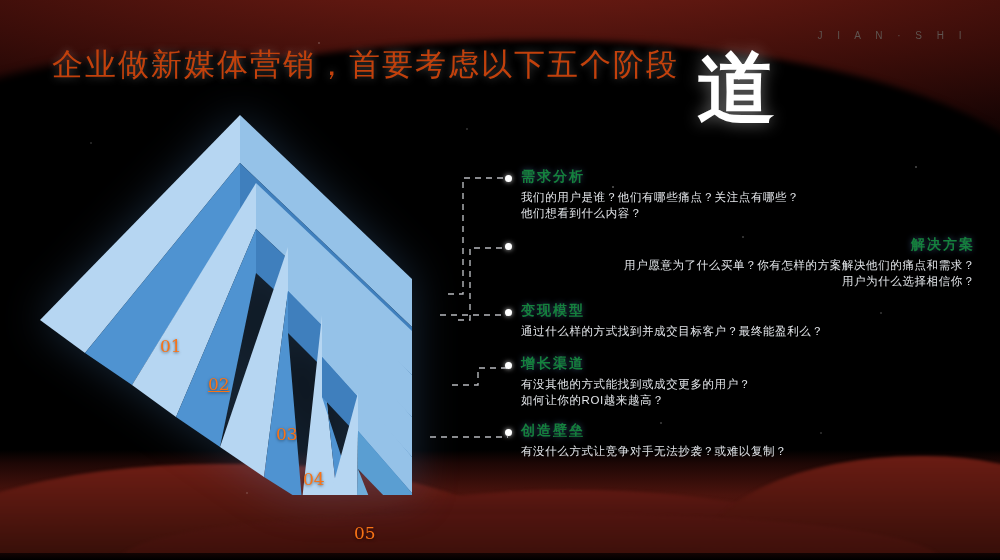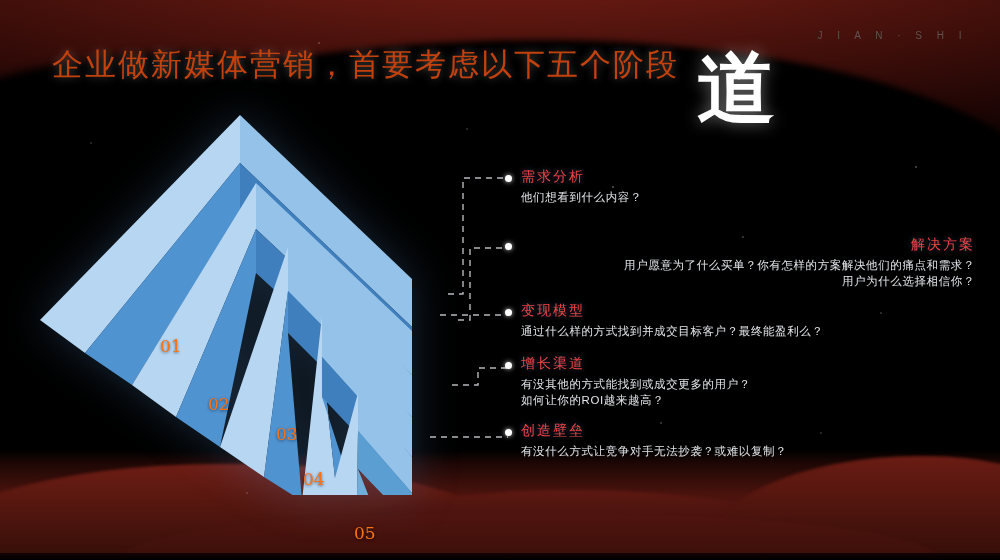--- a/index.html
+++ b/index.html
@@ -98,39 +98,39 @@
   
   .pyramid{position:absolute;left:40px;top:105px;width:420px;height:390px;}
   .pyramid svg{display:block;filter:drop-shadow(0 0 22px rgba(90,150,215,.26));}
   .num{
     position:absolute;
     font-family:"DejaVu Serif","Liberation Serif",serif;
     font-size:17px;color:#f97316;font-weight:400;
     text-shadow:0 1px 3px rgba(0,0,0,.55);
   }
   .n1{left:120px;top:231px;}
-  .n2{left:168px;top:289px;}
+  .n2{left:168px;top:269px;text-decoration:underline;}
   .n3{left:212px;top:319px;padding-left:24px;}
   .n4{left:263px;top:364px;}
   .n5{left:314px;top:418px;}
 
   
   .connectors{position:absolute;left:0;top:0;width:1000px;height:560px;}
 
   
   .list{position:absolute;left:505px;top:160px;width:470px;}
   .item{position:absolute;left:0;width:470px;}
   .dot{
     position:absolute;left:0;top:7px;width:7px;height:7px;border-radius:50%;
     background:#ffffff;box-shadow:0 0 5px rgba(255,255,255,.8);
   }
   .item-body{margin-left:16px;}
   .item-head{
     font-family:"DejaVu Serif","Liberation Serif",serif;
-    font-size:14px;letter-spacing:2px;color:#ef4444;font-weight:400;
+    font-size:14px;letter-spacing:2px;color:#15803d;font-weight:700;
     text-shadow:0 0 6px rgba(90,140,200,.45);
     margin-bottom:3px;
   }
   .item-line{
     font-size:11.5px;line-height:16px;color:#e3e6ea;letter-spacing:.6px;
     white-space:nowrap;
   }
   .i0{top:8px;} .i1{top:76px;text-align:right;} .i2{top:142px;} .i3{top:195px;} .i4{top:262px;}
 </style>
 </head>
@@ -230,20 +230,21 @@
       <path d="M430 437 L508 437"></path>
     </g>
   </svg>
 
   <div class="list">
 
     <div class="item i0">
       <span class="dot"></span>
       <div class="item-body">
         <div class="item-head">需求分析</div>
+        <div class="item-line">我们的用户是谁？他们有哪些痛点？关注点有哪些？</div>
         <div class="item-line">他们想看到什么内容？</div>
       </div>
     </div>
 
     <div class="item i1">
       <span class="dot"></span>
       <div class="item-body">
         <div class="item-head">解决方案</div>
         <div class="item-line">用户愿意为了什么买单？你有怎样的方案解决他们的痛点和需求？</div>
         <div class="item-line">用户为什么选择相信你？</div>

